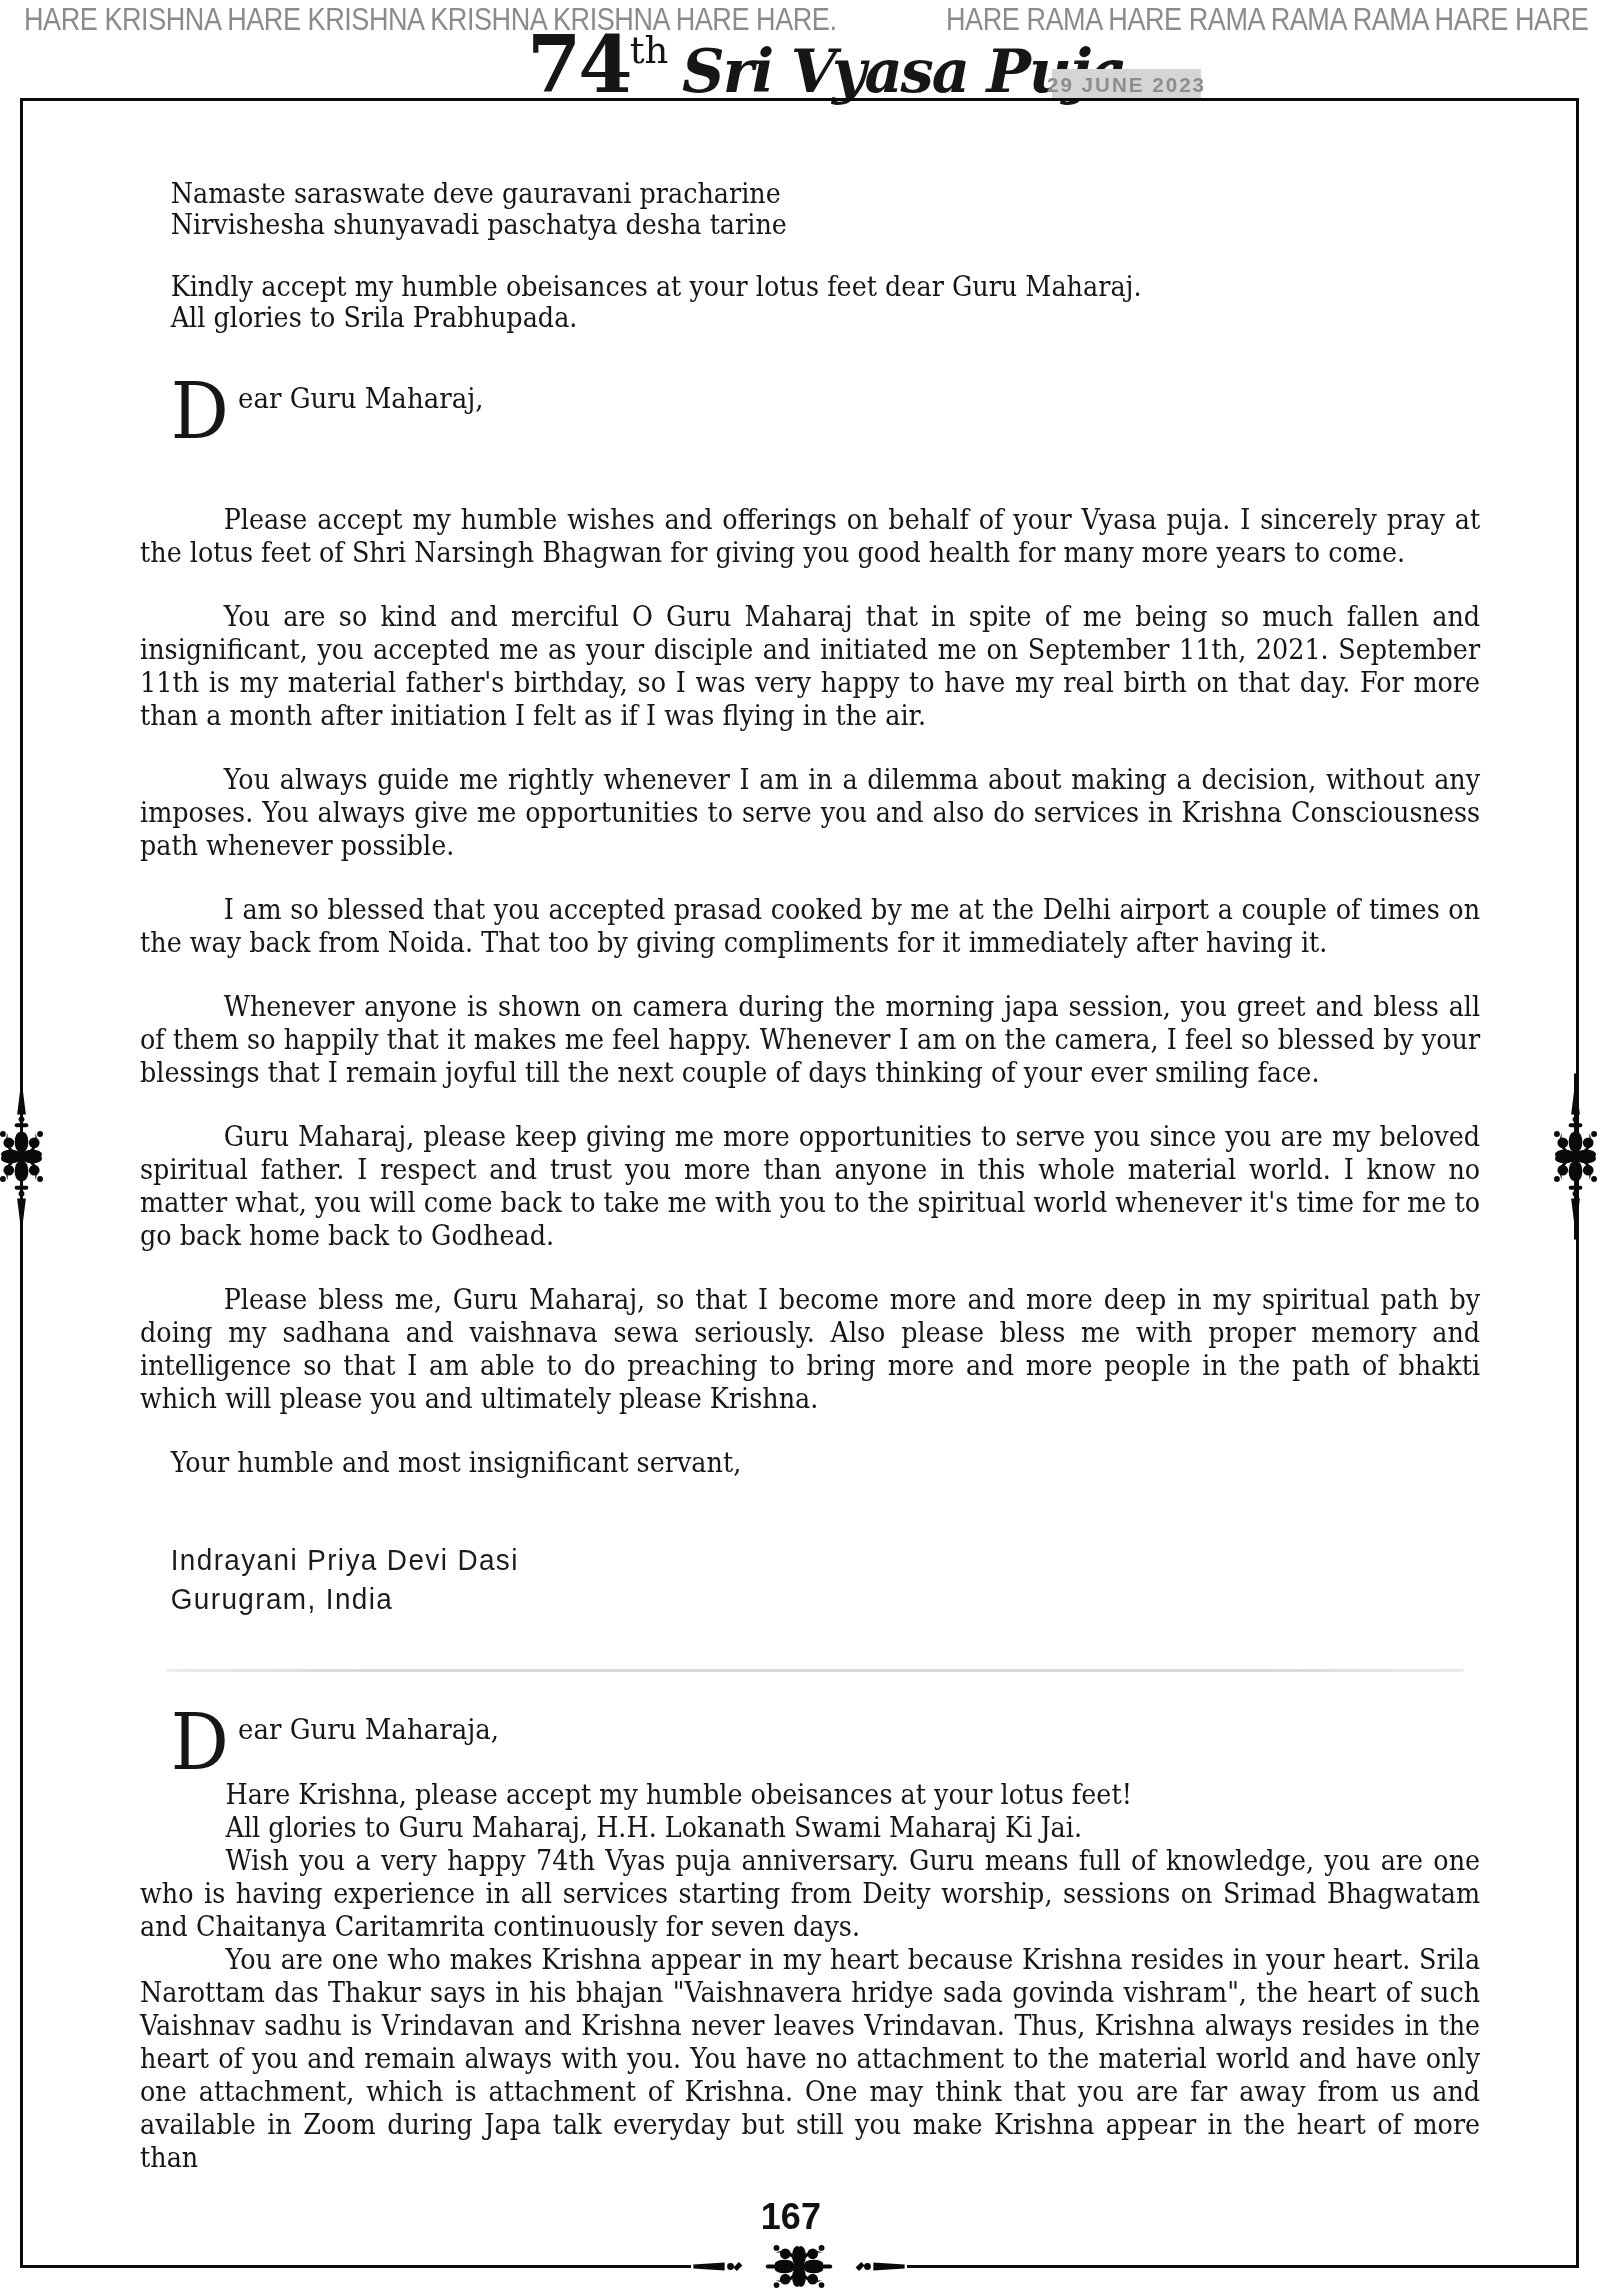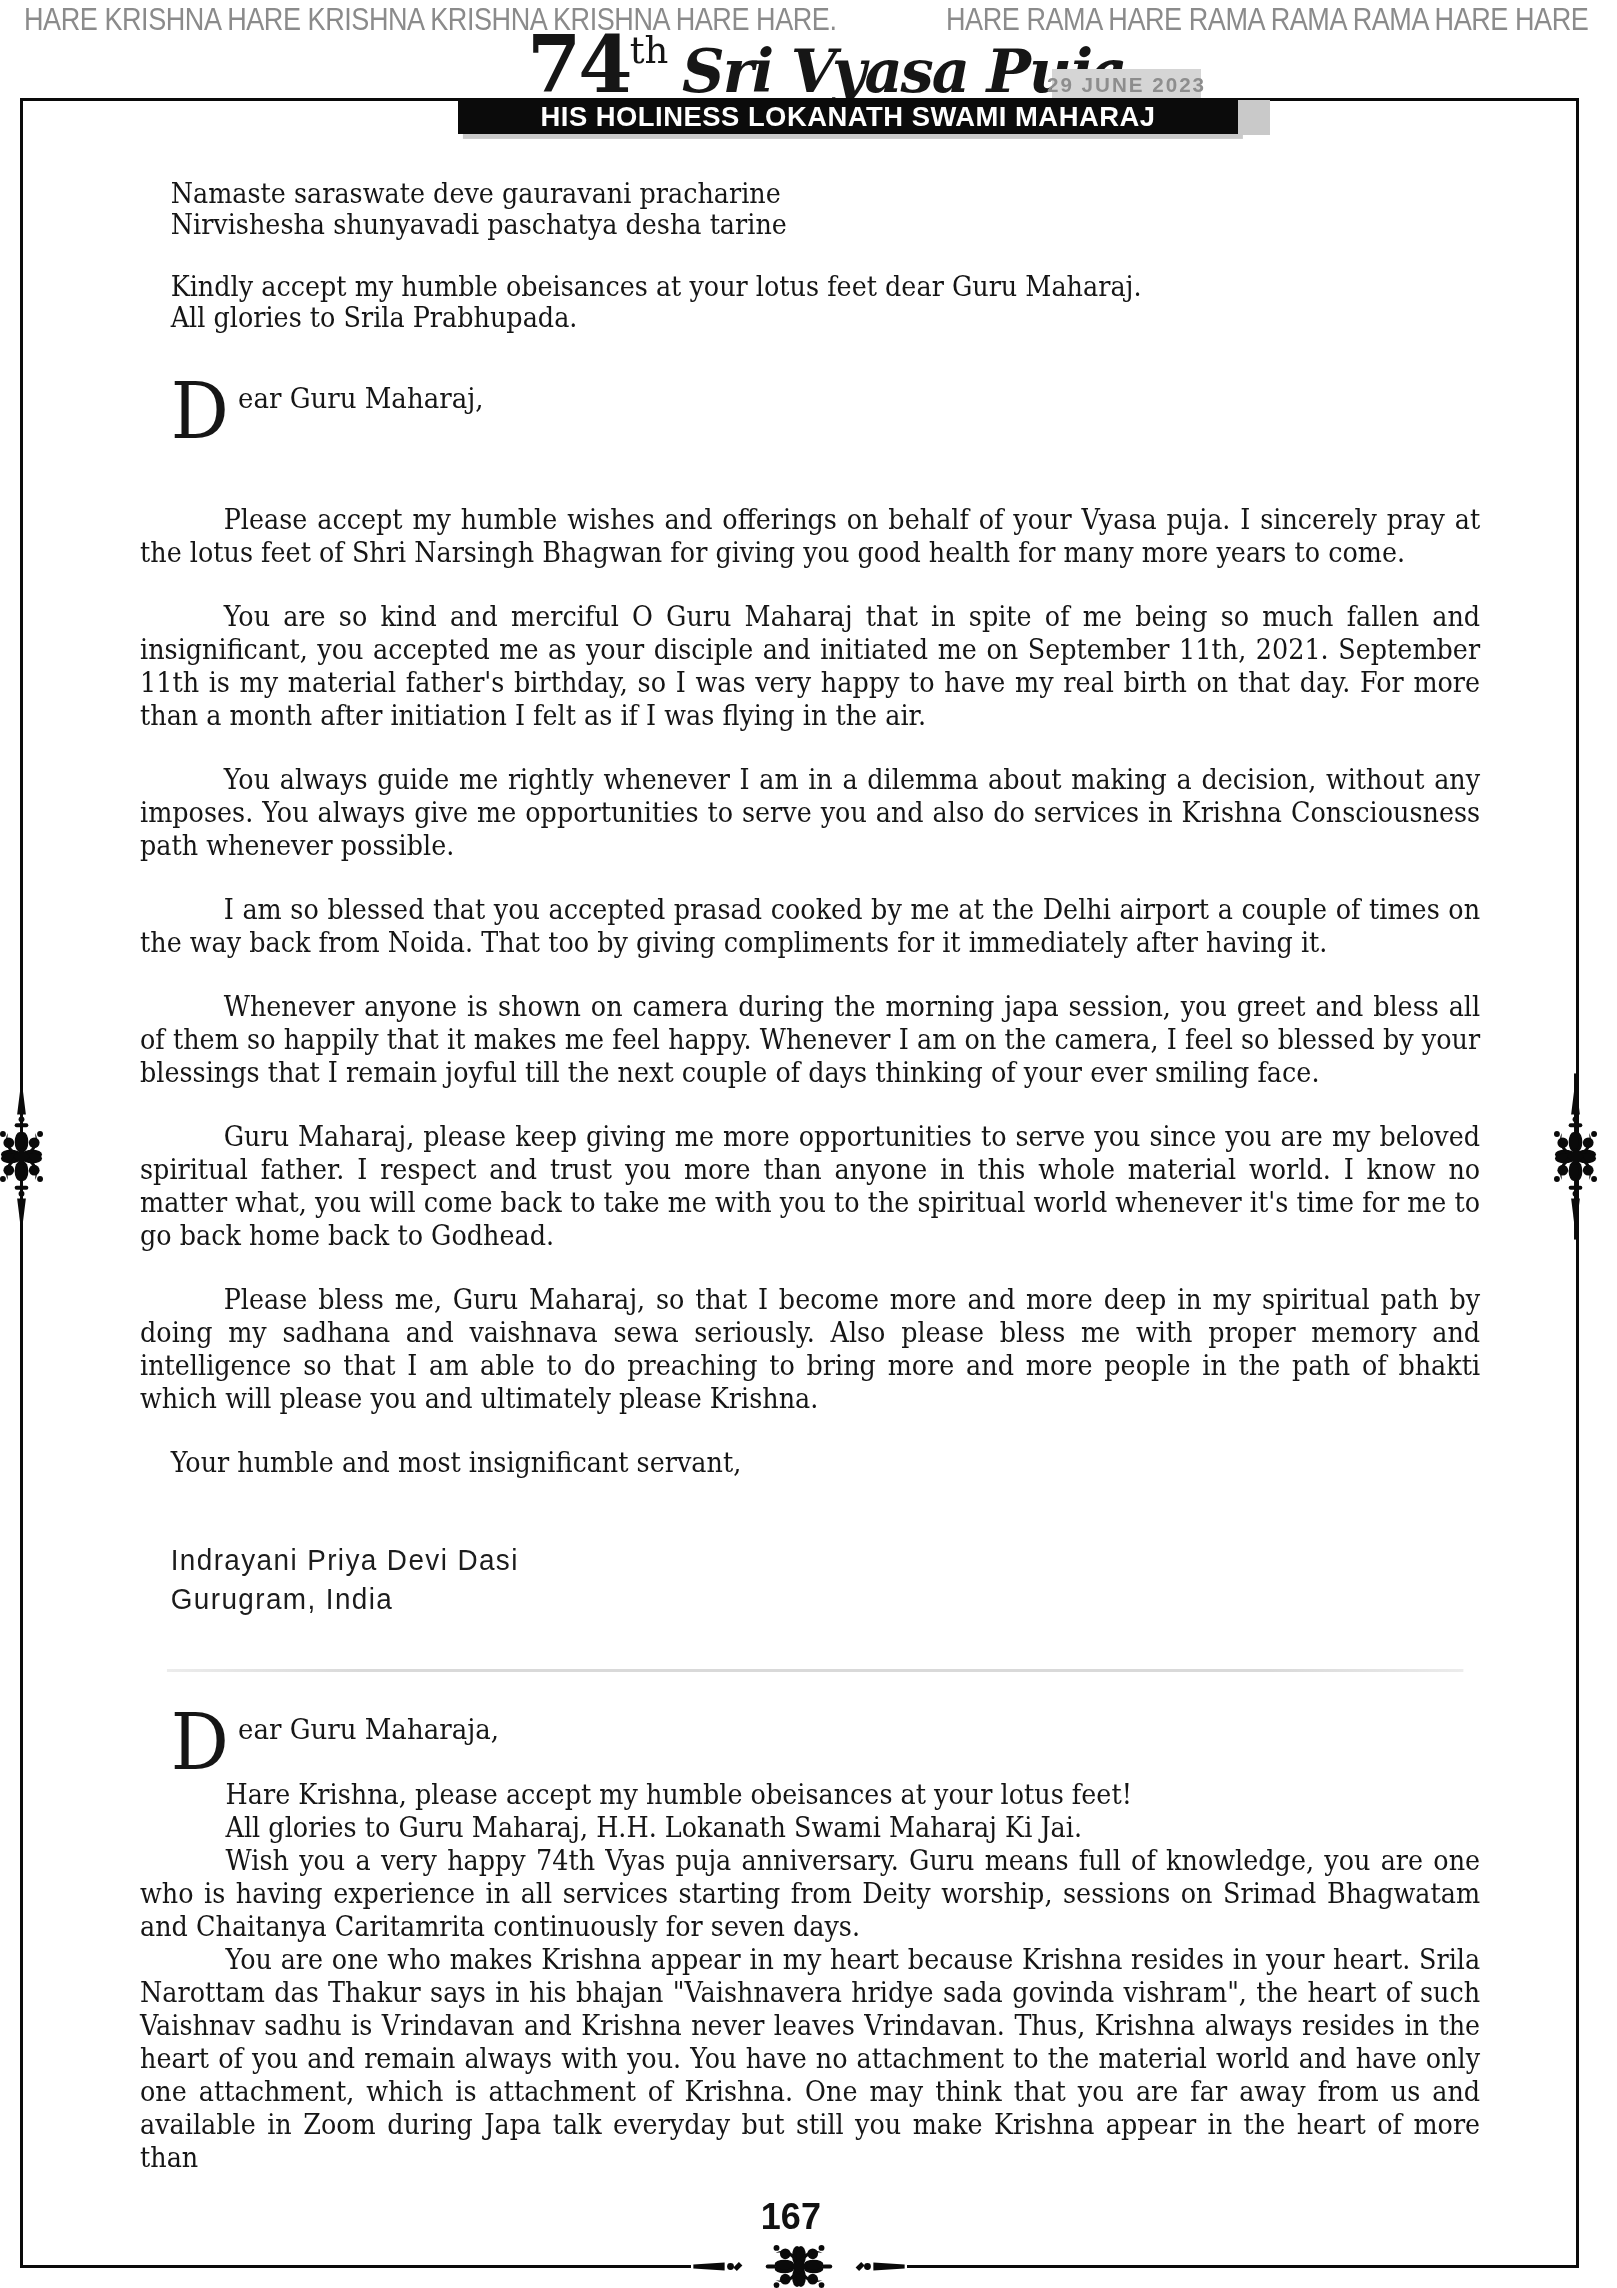--- a/index.html
+++ b/index.html
@@ -81,21 +81,20 @@
     <span>HARE KRISHNA HARE KRISHNA KRISHNA KRISHNA HARE HARE.</span>
     <span>HARE RAMA HARE RAMA RAMA RAMA HARE HARE</span>
   </div>
 
   <div class="title-row">
     <span class="title-num">74</span><span class="title-ord">th</span><span class="title-script">Sri Vyasa Puja</span>
   </div>
 
   <div class="date-badge">29 JUNE 2023</div>
 
-  <div class="banner">HIS HOLINESS LOKANATH SWAMI MAHARAJ</div>
 
   <div class="border-rect"></div>
 
   <svg class="side-ornament left" viewBox="0 0 44 170">
     <g fill="#0a0a0a">
       <rect x="20.5" y="0" width="3" height="170"></rect>
       <polygon points="22,6 26.5,42 17.5,42"></polygon>
       <circle cx="22" cy="47" r="3"></circle>
       <rect x="15" y="51" width="14" height="4" rx="2"></rect>
       <g transform="translate(22,85)">

